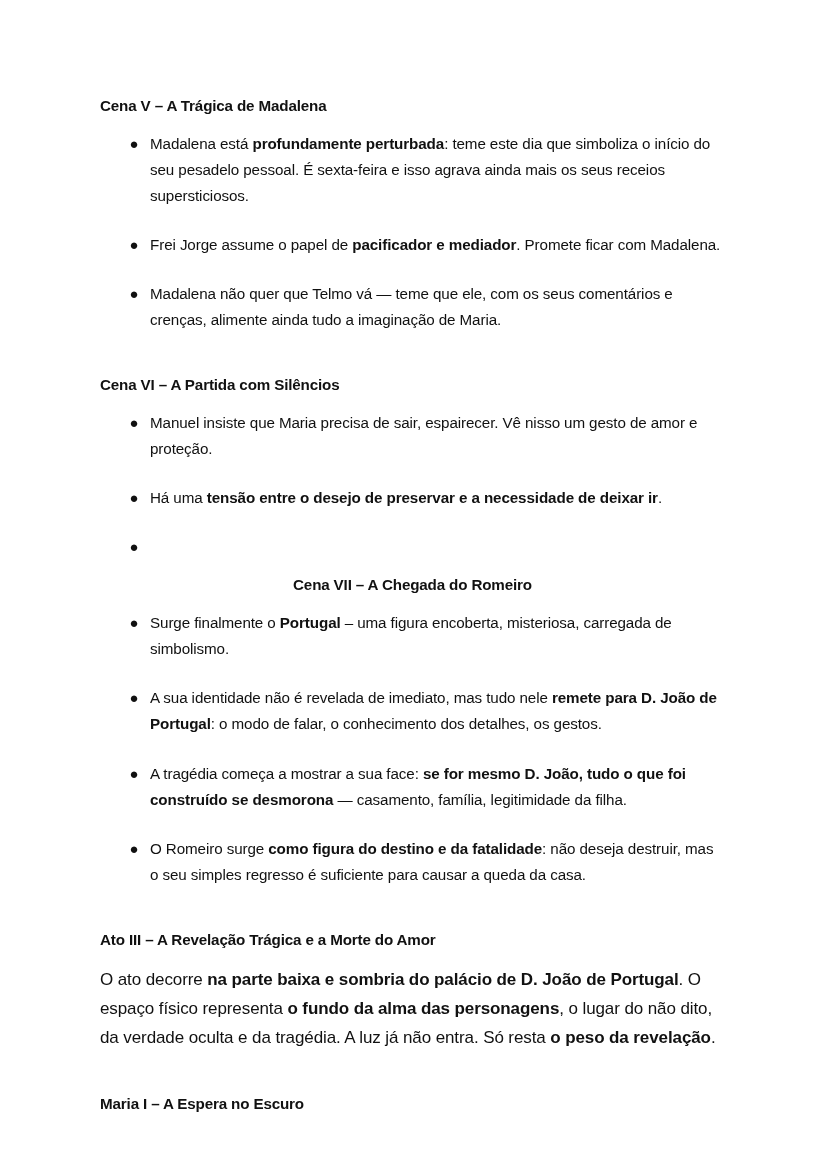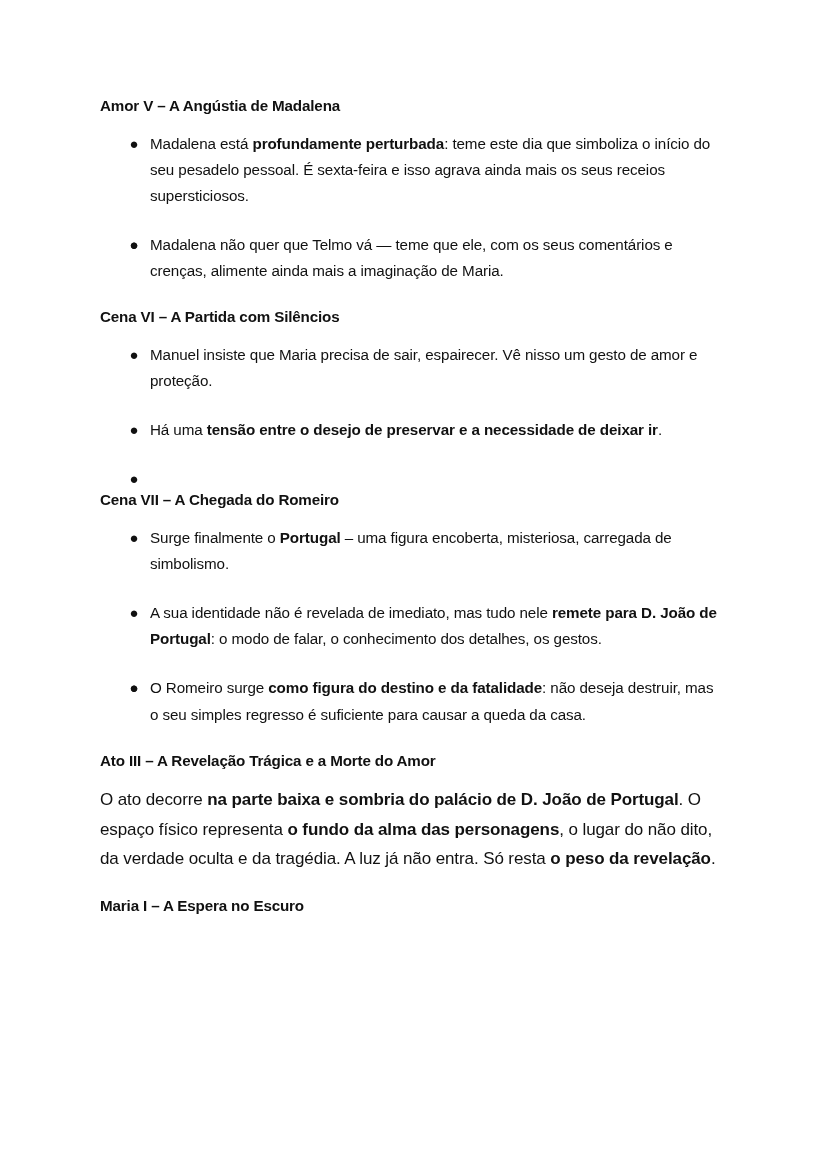--- a/index.html
+++ b/index.html
@@ -33,25 +33,26 @@
   h2.section-heading {
     font-size: 15.2px;
     font-weight: bold;
     line-height: 1.42;
     margin: 0 0 14px 0;
     letter-spacing: -0.15px;
     color: #111111;
   }
 
   h2.section-heading.spaced-top {
-    margin-top: 46px;
+    margin-top: 63px;
+    text-align: center;
   }
 
   h2.section-heading.tight-top {
-    margin-top: 22px;
+    margin-top: 41px;
   }
 
   ul.bullets {
     list-style: none;
     margin: 0 0 0 0;
     padding: 0;
   }
 
   ul.bullets li {
     position: relative;
@@ -88,36 +89,36 @@
 
   .block-gap-after-list { margin-bottom: 24px; }
 
   b, strong { font-weight: bold; }
 </style>
 </head>
 <body>
 
 <div class="page">
   <div class="doc-body" id="doc-body">
-      <h2 class="section-heading">Amor V – A Angústia de Madalena</h2>
+      <h2 class="section-heading">Cena V – A Trágica de Madalena</h2>
       <ul class="bullets block-gap-after-list">
         <li><span class="marker">●</span><span><span>Madalena está </span><b>profundamente perturbada</b><span>: teme este dia que simboliza o início do seu pesadelo pessoal. É sexta-feira e isso agrava ainda mais os seus receios supersticiosos.</span></span></li>
-        <li><span class="marker">●</span></li>
-        <li><span class="marker">●</span><span><span>Madalena não quer que Telmo vá — teme que ele, com os seus comentários e crenças, alimente ainda mais a imaginação de Maria.</span></span></li>
+        <li><span class="marker">●</span><span><span>Frei Jorge assume o papel de </span><b>pacificador e mediador</b><span>. Promete ficar com Madalena.</span></span></li>
+        <li><span class="marker">●</span><span><span>Madalena não quer que Telmo vá — teme que ele, com os seus comentários e crenças, alimente ainda tudo a imaginação de Maria.</span></span></li>
       </ul>
       <h2 class="section-heading tight-top">Cena VI – A Partida com Silêncios</h2>
       <ul class="bullets block-gap-after-list">
         <li><span class="marker">●</span><span><span>Manuel insiste que Maria precisa de sair, espairecer. Vê nisso um gesto de amor e proteção.</span></span></li>
         <li><span class="marker">●</span><span><span>Há uma </span><b>tensão entre o desejo de preservar e a necessidade de deixar ir</b><span>.</span></span></li>
         <li><span class="marker">●</span></li>
       </ul>
       <h2 class="section-heading spaced-top">Cena VII – A Chegada do Romeiro</h2>
       <ul class="bullets block-gap-after-list">
         <li><span class="marker">●</span><span><span>Surge finalmente o </span><b>Portugal</b><span> – uma figura encoberta, misteriosa, carregada de simbolismo.</span></span></li>
         <li><span class="marker">●</span><span><span>A sua identidade não é revelada de imediato, mas tudo nele </span><b>remete para D. João de Portugal</b><span>: o modo de falar, o conhecimento dos detalhes, os gestos.</span></span></li>
-        <li><span class="marker">●</span></li>
+        <li><span class="marker">●</span><span><span>A tragédia começa a mostrar a sua face: </span><b>se for mesmo D. João, tudo o que foi construído se desmorona</b><span> — casamento, família, legitimidade da filha.</span></span></li>
         <li><span class="marker">●</span><span><span>O Romeiro surge </span><b>como figura do destino e da fatalidade</b><span>: não deseja destruir, mas o seu simples regresso é suficiente para causar a queda da casa.</span></span></li>
       </ul>
       <h2 class="section-heading tight-top">Ato III – A Revelação Trágica e a Morte do Amor</h2>
       <p class="para block-gap-after-list"><span>O ato decorre </span><b>na parte baixa e sombria do palácio de D. João de Portugal</b><span>. O espaço físico representa </span><b>o fundo da alma das personagens</b><span>, o lugar do não dito, da verdade oculta e da tragédia. A luz já não entra. Só resta </span><b>o peso da revelação</b><span>.</span></p>
       <h2 class="section-heading tight-top">Maria I – A Espera no Escuro</h2>
     </div>
 </div>
 
 </body></html>

